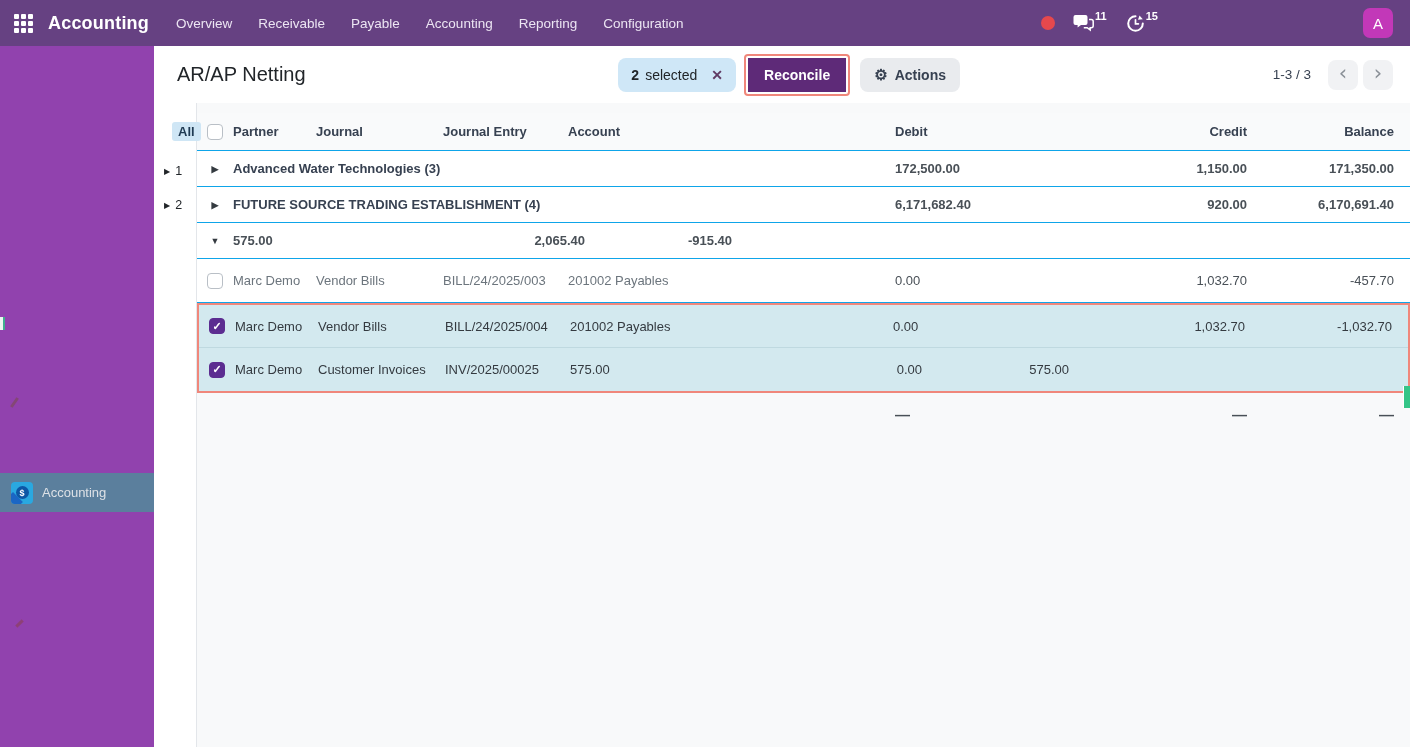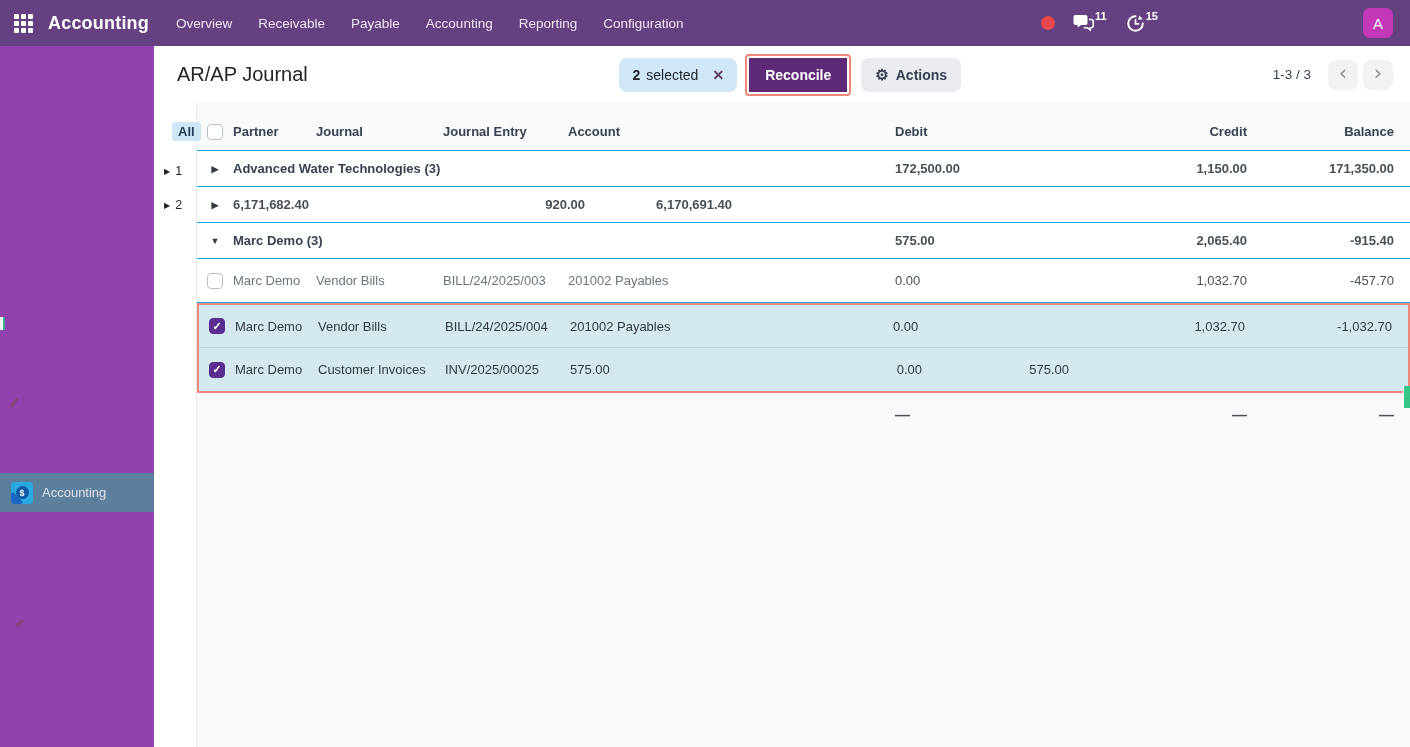--- a/index.html
+++ b/index.html
@@ -166,21 +166,21 @@
         <span class="wedge"></span>
         <span class="coin">$</span>
       </span>
       <span class="label">Accounting</span>
     </div>
   </aside>
 
   <main class="content">
 
     <div class="control-panel">
-      <div class="view-title">AR/AP Journal</div>
+      <div class="view-title">AR/AP Netting</div>
 
       <div class="cp-center">
         <div class="sel-badge">
           <span class="num">2</span>
           <span>selected</span>
           <span class="sel-clear">✕</span>
         </div>
         <span class="annot-box">
           <button class="btn-primary">Reconcile</button>
         </span>
@@ -236,30 +236,30 @@
           <div class="group-name">Advanced Water Technologies (3)</div>
           <div class="col-debit">172,500.00</div>
           <div class="col-credit">1,150.00</div>
           <div class="col-balance">171,350.00</div>
         </div>
 
         <div class="row group-row">
           <div class="col-check">
               <span class="caret">▶</span>
             </div>
+          <div class="group-name">FUTURE SOURCE TRADING ESTABLISHMENT (4)</div>
           <div class="col-debit">6,171,682.40</div>
           <div class="col-credit">920.00</div>
           <div class="col-balance">6,170,691.40</div>
         </div>
 
         <div class="row group-row">
           <div class="col-check">
               <span class="caret">▼</span>
             </div>
-          <div class="group-name">Marc Demo (3)</div>
           <div class="col-debit">575.00</div>
           <div class="col-credit">2,065.40</div>
           <div class="col-balance">-915.40</div>
         </div>
 
         <div class="row detail-row">
           <div class="col-check">
               <span class="checkbox"></span>
             </div>
           <div class="col-partner">Marc Demo</div>

